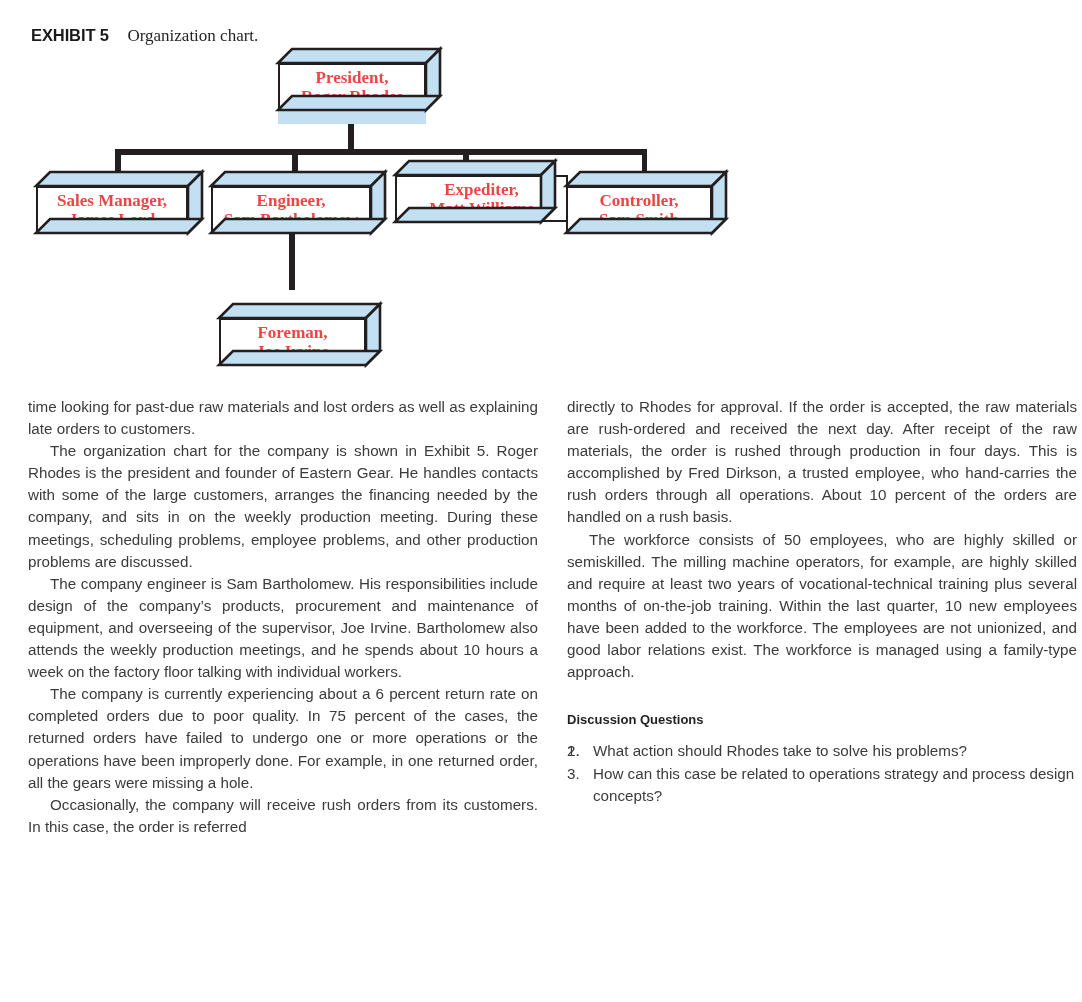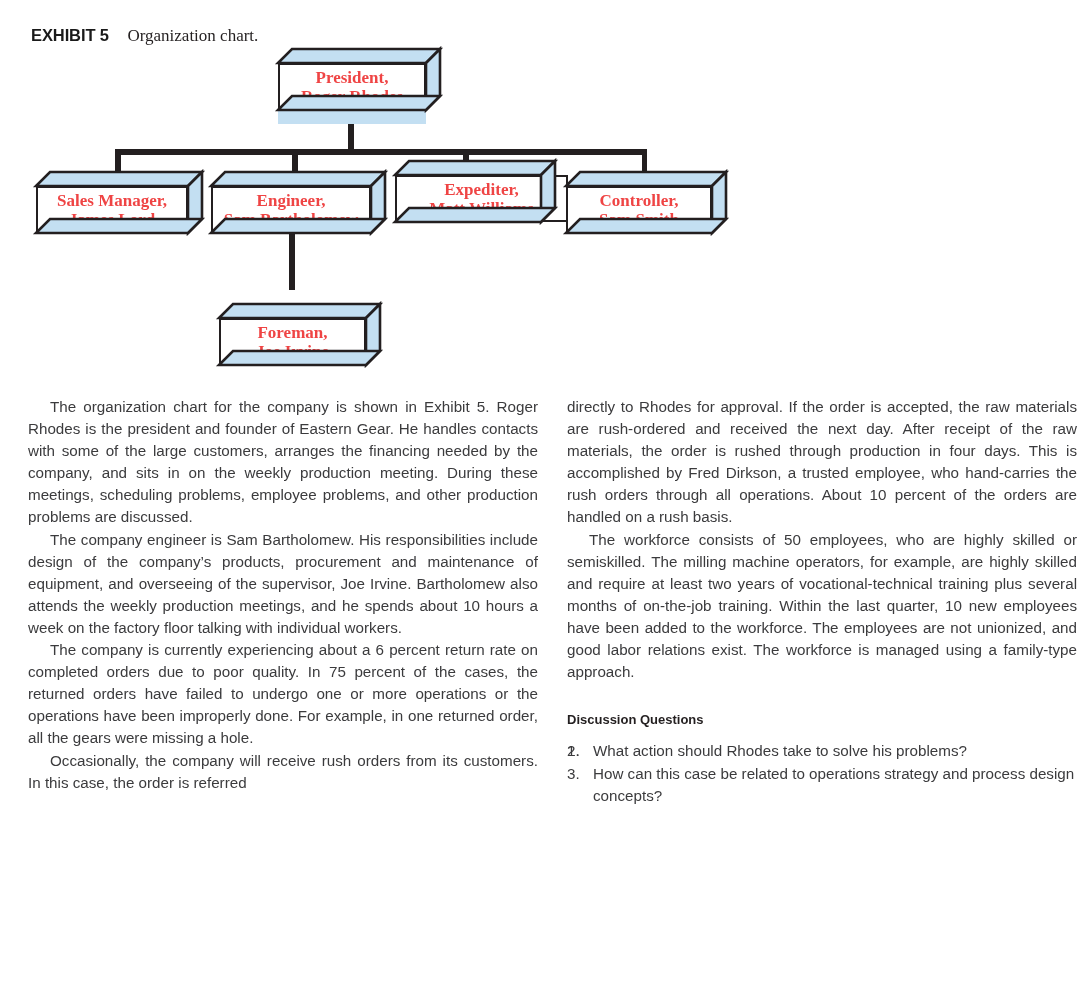--- a/index.html
+++ b/index.html
@@ -259,20 +259,21 @@
     </svg>
     <div class="face">
       <div class="line1">Foreman,</div>
       <div class="line2">Joe Irvine</div>
     </div>
   </div>
 
 </div>
 
 <div class="column" id="column-left">
+  <p>time looking for past-due raw materials and lost orders as well as explaining late orders to customers.</p>
   <p class="indent">The organization chart for the company is shown in Exhibit 5. Roger Rhodes is the president and founder of Eastern Gear. He handles contacts with some of the large customers, arranges the financing needed by the company, and sits in on the weekly production meeting. During these meetings, scheduling problems, employee problems, and other production problems are discussed.</p>
   <p class="indent">The company engineer is Sam Bartholomew. His responsibilities include design of the company’s products, procurement and maintenance of equipment, and overseeing of the supervisor, Joe Irvine. Bartholomew also attends the weekly production meetings, and he spends about 10 hours a week on the factory floor talking with individual workers.</p>
   <p class="indent">The company is currently experiencing about a 6 percent return rate on completed orders due to poor quality. In 75 percent of the cases, the returned orders have failed to undergo one or more operations or the operations have been improperly done. For example, in one returned order, all the gears were missing a hole.</p>
   <p class="indent">Occasionally, the company will receive rush orders from its customers. In this case, the order is referred</p>
 </div>
 
 <div class="column" id="column-right">
   <p>directly to Rhodes for approval. If the order is accepted, the raw materials are rush-ordered and received the next day. After receipt of the raw materials, the order is rushed through production in four days. This is accomplished by Fred Dirkson, a trusted employee, who hand-carries the rush orders through all operations. About 10 percent of the orders are handled on a rush basis.</p>
   <p class="indent">The workforce consists of 50 employees, who are highly skilled or semiskilled. The milling machine operators, for example, are highly skilled and require at least two years of vocational-technical training plus several months of on-the-job training. Within the last quarter, 10 new employees have been added to the workforce. The employees are not unionized, and good labor relations exist. The workforce is managed using a family-type approach.</p>
 

